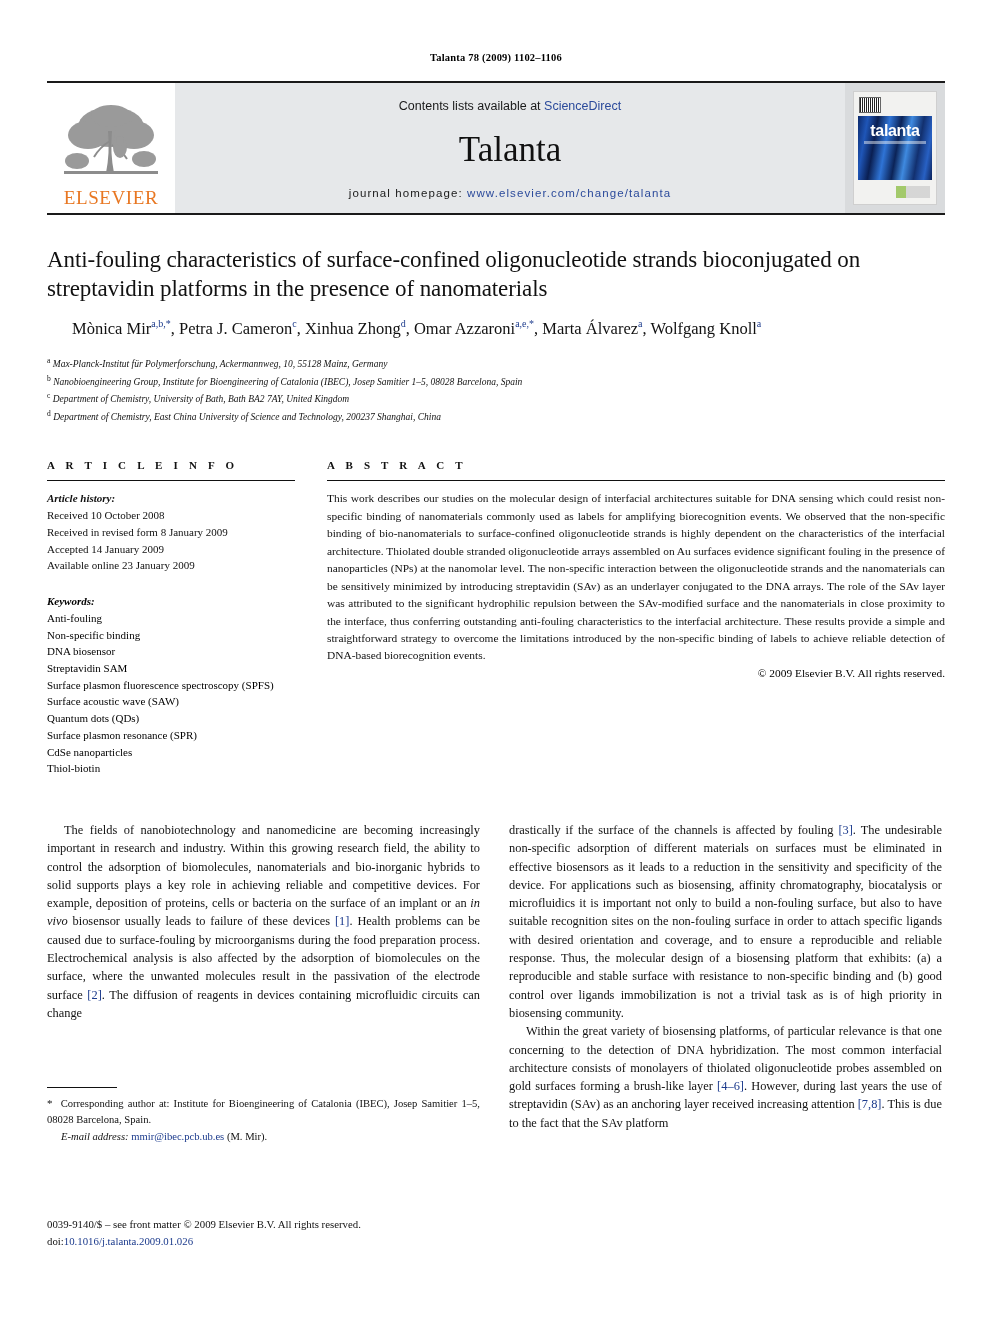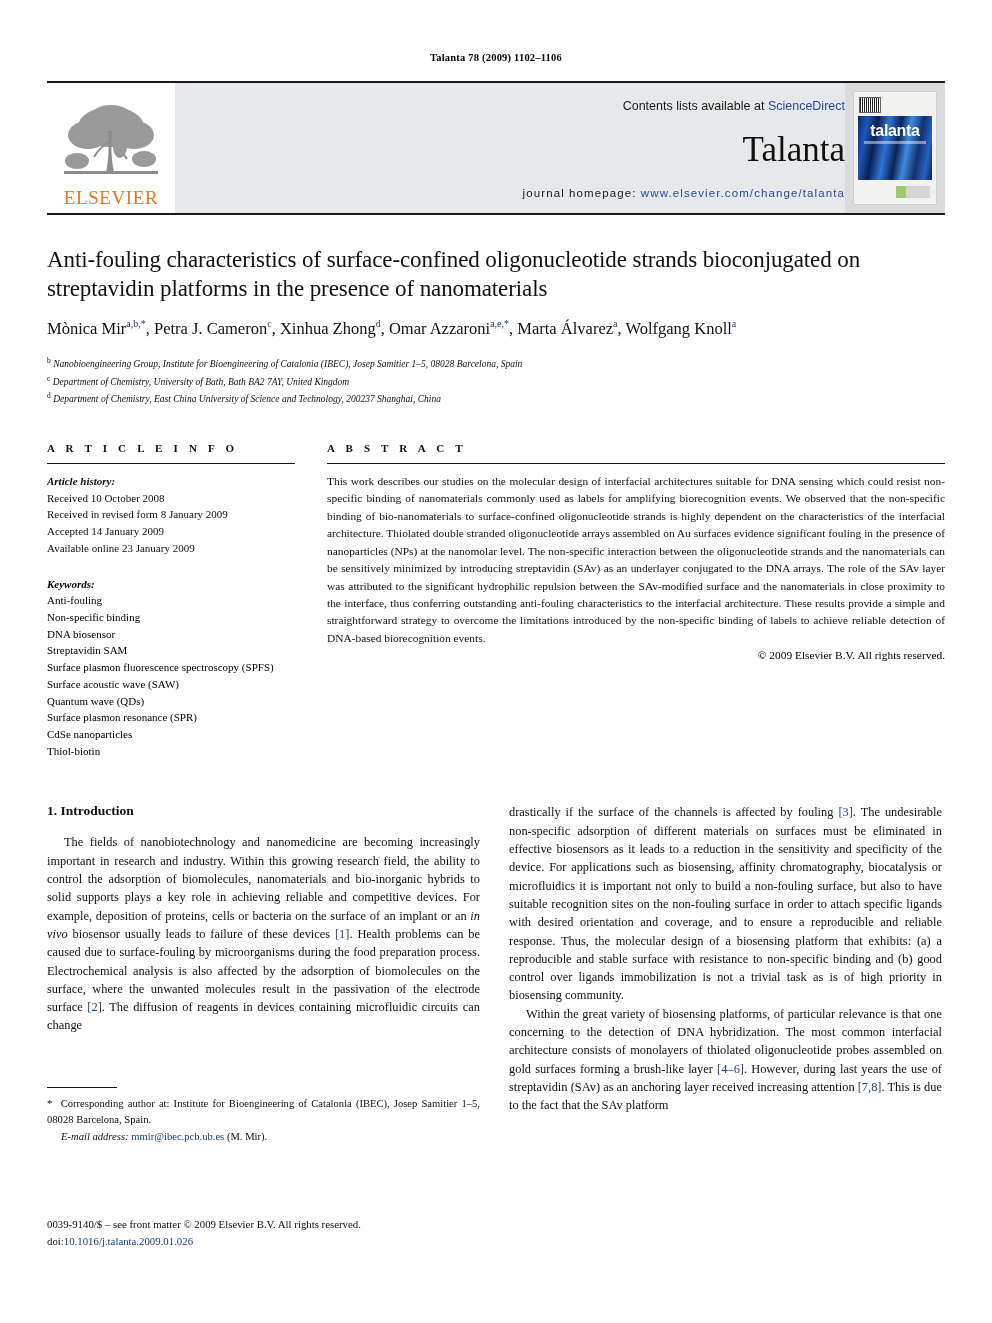--- a/index.html
+++ b/index.html
@@ -52,21 +52,21 @@
     letter-spacing: 0.6px;
     font-weight: normal;
     line-height: 1;
     margin-top: 1px;
   }
   .masthead-center {
     flex: 1 1 auto;
     background: #e6e8ea;
     display: flex;
     flex-direction: column;
-    align-items: flex-end;
+    align-items: center;
     justify-content: space-between;
     padding: 16px 0 14px 0;
   }
   .contents-line {
     font-family: "Liberation Sans", sans-serif;
     font-size: 12.5px;
     color: #1a1a1a;
   }
   .contents-line .sd { color: #2b4a9b; }
   .journal-name {
@@ -143,20 +143,21 @@
     margin: 0;
     color: #111;
     letter-spacing: -0.1px;
   }
   .authors {
     font-family: "Liberation Serif", serif;
     font-size: 16.5px;
     margin-top: 14px;
     color: #111;
     line-height: 1.3;
+    margin-left: 25px;
   }
   .authors sup { font-size: 10px; color: #1b3a8c; }
 
   .affiliations { margin-top: 16px; }
   .affiliations div {
     font-family: "Liberation Serif", serif;
     font-style: italic;
     font-size: 9.5px;
     line-height: 1.62;
     color: #111;
@@ -314,20 +315,21 @@
         <div class="cover-sub"></div>
         <div class="cover-foot"></div>
       </div>
     </div>
   </div>
 
   <div class="title-block">
     <h1 class="article-title">Anti-fouling characteristics of surface-confined oligonucleotide strands bioconjugated on streptavidin platforms in the presence of nanomaterials</h1>
     <div class="authors">Mònica Mir<sup>a,b,*</sup>, Petra J. Cameron<sup>c</sup>, Xinhua Zhong<sup>d</sup>, Omar Azzaroni<sup>a,e,*</sup>, Marta Álvarez<sup>a</sup>, Wolfgang Knoll<sup>a</sup></div>
     <div class="affiliations">
+        <div><sup>a</sup> Max-Planck-Institut für Polymerforschung, Ackermannweg, 10, 55128 Mainz, Germany</div>
         <div><sup>b</sup> Nanobioengineering Group, Institute for Bioengineering of Catalonia (IBEC), Josep Samitier 1–5, 08028 Barcelona, Spain</div>
         <div><sup>c</sup> Department of Chemistry, University of Bath, Bath BA2 7AY, United Kingdom</div>
         <div><sup>d</sup> Department of Chemistry, East China University of Science and Technology, 200237 Shanghai, China</div>
       </div>
   </div>
 
   <div class="info-abstract">
 
     <div class="col-info">
       <div class="sec-label">A R T I C L E   I N F O</div>
@@ -343,39 +345,38 @@
       </div>
       <div class="kw-group">
         <div class="ital">Keywords:</div>
         <div>
             <div>Anti-fouling</div>
             <div>Non-specific binding</div>
             <div>DNA biosensor</div>
             <div>Streptavidin SAM</div>
             <div>Surface plasmon fluorescence spectroscopy (SPFS)</div>
             <div>Surface acoustic wave (SAW)</div>
-            <div>Quantum wave (QDs)</div>
+            <div>Quantum dots (QDs)</div>
             <div>Surface plasmon resonance (SPR)</div>
             <div>CdSe nanoparticles</div>
             <div>Thiol-biotin</div>
           </div>
       </div>
     </div>
 
     <div class="col-abstract">
       <div class="sec-label">A B S T R A C T</div>
       <div class="rule"></div>
       <div class="abstract-body">This work describes our studies on the molecular design of interfacial architectures suitable for DNA sensing which could resist non-specific binding of nanomaterials commonly used as labels for amplifying biorecognition events. We observed that the non-specific binding of bio-nanomaterials to surface-confined oligonucleotide strands is highly dependent on the characteristics of the interfacial architecture. Thiolated double stranded oligonucleotide arrays assembled on Au surfaces evidence significant fouling in the presence of nanoparticles (NPs) at the nanomolar level. The non-specific interaction between the oligonucleotide strands and the nanomaterials can be sensitively minimized by introducing streptavidin (SAv) as an underlayer conjugated to the DNA arrays. The role of the SAv layer was attributed to the significant hydrophilic repulsion between the SAv-modified surface and the nanomaterials in close proximity to the interface, thus conferring outstanding anti-fouling characteristics to the interfacial architecture. These results provide a simple and straightforward strategy to overcome the limitations introduced by the non-specific binding of labels to achieve reliable detection of DNA-based biorecognition events.</div>
       <div class="copyright">© 2009 Elsevier B.V. All rights reserved.</div>
     </div>
   </div>
 
   <div class="body-cols">
     <div class="bcol">
-      <h2 class="section-head">1.  Introduction</h2>
       <p class="ptext">The fields of nanobiotechnology and nanomedicine are becoming increasingly important in research and industry. Within this growing research field, the ability to control the adsorption of biomolecules, nanomaterials and bio-inorganic hybrids to solid supports plays a key role in achieving reliable and competitive devices. For example, deposition of proteins, cells or bacteria on the surface of an implant or an <span class="it">in vivo</span> biosensor usually leads to failure of these devices <span class="ref">[1]</span>. Health problems can be caused due to surface-fouling by microorganisms during the food preparation process. Electrochemical analysis is also affected by the adsorption of biomolecules on the surface, where the unwanted molecules result in the passivation of the electrode surface <span class="ref">[2]</span>. The diffusion of reagents in devices containing microfluidic circuits can change</p>
     </div>
     <div class="bcol">
       <p class="ptext cont">drastically if the surface of the channels is affected by fouling <span class="ref">[3]</span>. The undesirable non-specific adsorption of different materials on surfaces must be eliminated in effective biosensors as it leads to a reduction in the sensitivity and specificity of the device. For applications such as biosensing, affinity chromatography, biocatalysis or microfluidics it is important not only to build a non-fouling surface, but also to have suitable recognition sites on the non-fouling surface in order to attach specific ligands with desired orientation and coverage, and to ensure a reproducible and reliable response. Thus, the molecular design of a biosensing platform that exhibits: (a) a reproducible and stable surface with resistance to non-specific binding and (b) good control over ligands immobilization is not a trivial task as is of high priority in biosensing community.</p>
       <p class="ptext">Within the great variety of biosensing platforms, of particular relevance is that one concerning to the detection of DNA hybridization. The most common interfacial architecture consists of monolayers of thiolated oligonucleotide probes assembled on gold surfaces forming a brush-like layer <span class="ref">[4–6]</span>. However, during last years the use of streptavidin (SAv) as an anchoring layer received increasing attention <span class="ref">[7,8]</span>. This is due to the fact that the SAv platform</p>
     </div>
   </div>
 
   <div class="footnotes">
     <div class="fn-rule"></div>

